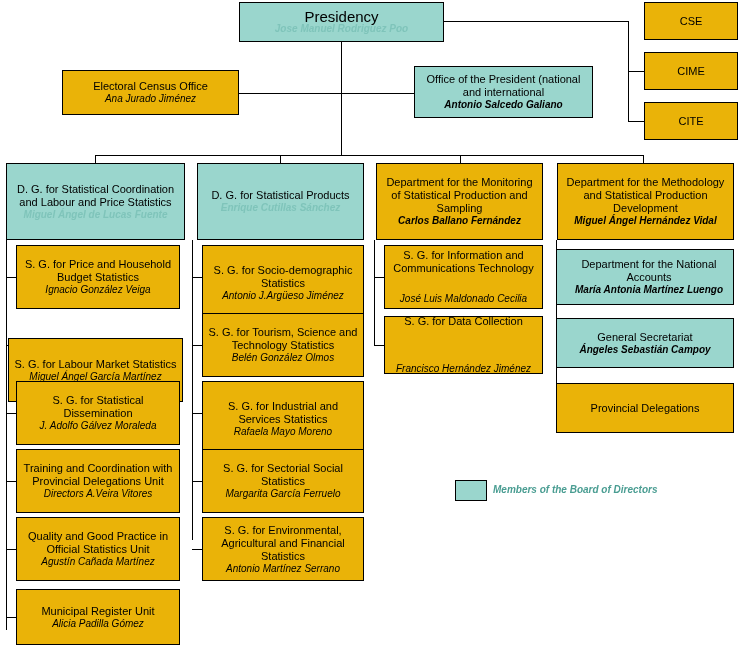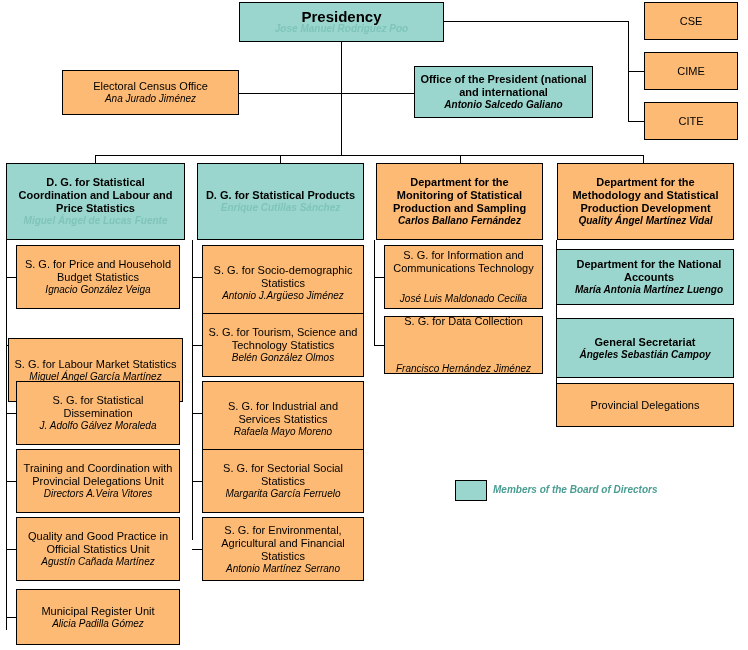--- a/index.html
+++ b/index.html
@@ -1,25 +1,25 @@
 <!DOCTYPE html>
 <html><head>
 <meta charset="utf-8">
 <style>
   html,body{margin:0;padding:0;background:#ffffff;}
   body{width:748px;height:650px;position:relative;font-family:"Liberation Sans",sans-serif;color:#000;}
   #canvas{position:relative;width:748px;height:650px;overflow:hidden;}
 
-  .box{position:absolute;box-sizing:border-box;border:1px solid #000;background:#fdba74;
+  .box{position:absolute;box-sizing:border-box;border:1px solid #000;background:#eab308;
        display:flex;flex-direction:column;align-items:center;justify-content:center;
        text-align:center;padding:3px 4px;}
   .box .t{font-size:11px;line-height:13px;}
   .box .n{font-size:10px;line-height:12px;font-style:italic;}
   .teal{background:#9ad6cd;}
-  .bold .t{font-weight:bold;}
+  .bold .t{font-weight:normal;}
   .bold .n{font-weight:bold;}
 
   .line{position:absolute;background:#000;}
   .h{height:1px;}
   .v{width:1px;}
 
   .legend-sw{position:absolute;border:1px solid #000;background:#9ad6cd;}
   .legend-tx{position:absolute;font-size:10px;font-style:italic;font-weight:bold;color:#4a9d92;}
 </style>
 </head>
@@ -84,21 +84,21 @@
     <div class="n" style="color:#7fc4ba;">Enrique Cutillas Sánchez</div>
   </div>
 
   <div class="box bold" style="left:376px;top:163px;width:167px;height:77px;">
     <div class="t">Department for the Monitoring of Statistical Production and Sampling</div>
     <div class="n">Carlos Ballano Fernández</div>
   </div>
 
   <div class="box bold" style="left:557px;top:163px;width:177px;height:77px;">
     <div class="t">Department for the Methodology and Statistical Production Development</div>
-    <div class="n">Quality Ángel Martínez Vidal</div>
+    <div class="n">Miguel Ángel Hernández Vidal</div>
   </div>
 
   <div class="line h" style="left:6px;top:277px;width:11px;"></div>
   <div class="box" style="left:16px;top:245px;width:164px;height:64px;">
     <div class="t">S. G. for Price and Household Budget Statistics</div>
     <div class="n">Ignacio González Veiga</div>
   </div>
 
   <div class="line h" style="left:6px;top:345px;width:11px;"></div>
   <div class="box" style="left:8px;top:313px;width:175px;height:64px;margin-top:25px;">
@@ -172,27 +172,27 @@
     <div class="n">Francisco Hernández Jiménez</div>
   </div>
 
   <div class="line h" style="left:556px;top:277px;width:11px;"></div>
   <div class="box teal bold" style="left:556px;top:249px;width:178px;height:56px;padding-left:12px;">
     <div class="t">Department for the National Accounts</div>
     <div class="n">María Antonia Martínez Luengo</div>
   </div>
 
   <div class="line h" style="left:556px;top:343px;width:11px;"></div>
-  <div class="box teal bold" style="left:556px;top:318px;width:178px;height:60px;">
+  <div class="box teal bold" style="left:556px;top:318px;width:178px;height:50px;">
     <div class="t">General Secretariat</div>
     <div class="n">Ángeles Sebastián Campoy</div>
   </div>
 
   <div class="line h" style="left:556px;top:408px;width:11px;"></div>
-  <div class="box" style="left:556px;top:383px;width:178px;height:44px;">
+  <div class="box" style="left:556px;top:383px;width:178px;height:50px;">
     <div class="t">Provincial Delegations</div>
     <div class="n"></div>
   </div>
 
   <div class="legend-sw" style="left:455px;top:480px;width:30px;height:19px;"></div>
   <div class="legend-tx" style="left:493px;top:484px;">Members of the Board of Directors</div>
 
 </div>
 
 </body></html>

